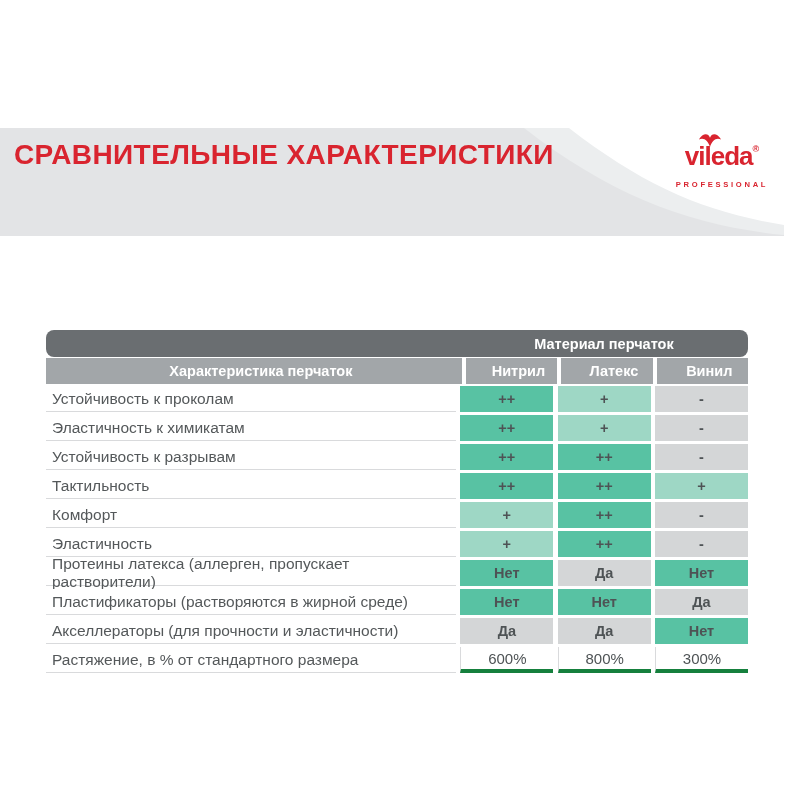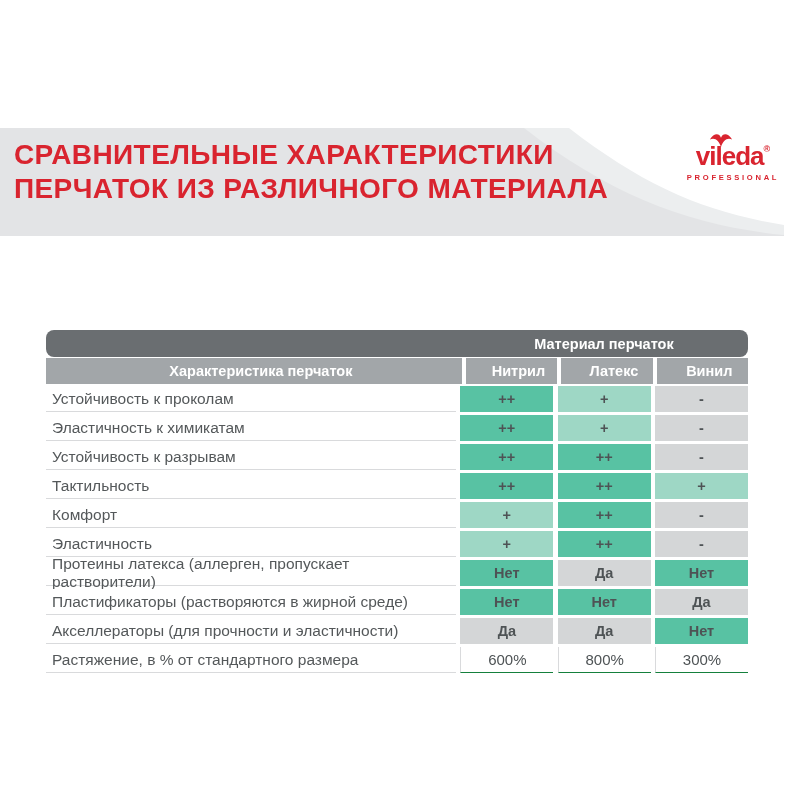--- a/index.html
+++ b/index.html
@@ -13,30 +13,30 @@
     position:absolute;left:0;top:128px;width:784px;height:108px;
     background:#e3e4e6;
   }
   .band svg.swoosh{position:absolute;right:0;top:0;display:block;}
   .title{
     position:absolute;left:14px;top:10px;
     color:#d9242f;font-weight:bold;font-size:28px;line-height:34px;
     letter-spacing:.4px;white-space:nowrap;
   }
   
-  .logo{position:absolute;top:6px;right:1px;width:100px;text-align:center;}
+  .logo{position:absolute;top:6px;right:12px;width:100px;text-align:center;}
   .logo .bird{display:block;margin:0 auto -3px 26px;}
   .logo .brand{
     color:#d9242f;font-weight:bold;font-size:26px;line-height:24px;
     letter-spacing:-1px;display:inline-block;
   }
   .logo .reg{color:#d9242f;font-size:9px;vertical-align:top;font-weight:bold;}
   .logo .sub{
     display:block;color:#d9242f;font-size:7.6px;font-weight:bold;
-    letter-spacing:2.7px;margin-top:4px;text-align:center;
+    letter-spacing:2.7px;margin-top:11px;text-align:center;
   }
   
   .tbl{position:absolute;left:46px;top:330px;width:702px;}
   .flexrow{display:flex;align-items:stretch;border-radius:8px;}
   .h1{
     height:27px;background:#6a6e71;margin-bottom:1px;
   }
   .h1 .spacer{width:414px;}
   .h1 .gtitle{
     flex:1;display:flex;align-items:center;justify-content:center;
@@ -56,35 +56,34 @@
   }
   .tcell{
     width:93px;margin-left:4px;display:flex;align-items:center;justify-content:center;
     color:#4e5355;font-size:14.5px;font-weight:bold;box-sizing:border-box;
   }
   .tone-good{background:#58c2a3;}
   .tone-mid{background:#9ed7c5;}
   .tone-bad{background:#d4d6d7;}
   .tone-plain{
     background:transparent;font-weight:normal;font-size:15px;
-    border-bottom:1px solid #15803d;border-left:1px solid #d9dadc;
+    border-bottom:4px solid #15803d;border-left:1px solid #d9dadc;
   }
 </style>
 </head>
 <body>
 
 <div class="band">
   <svg class="swoosh" width="800" height="108" viewBox="0 0 800 108" aria-hidden="true">
     <path d="M540,0 C630,70 710,98 800,107 L800,0 Z" fill="#eceeef"></path>
     <path d="M585,0 C660,58 720,84 800,97 L800,0 Z" fill="#ffffff"></path>
   </svg>
 
   <div class="title">
     <div>СРАВНИТЕЛЬНЫЕ ХАРАКТЕРИСТИКИ</div>
-    <div>ПЕРЧАТОК ИЗ РАЗЛИЧНОГО МАТЕРИАЛА</div>
   </div>
 
   <div class="logo">
     <svg class="bird" width="24" height="13" viewBox="0 0 24 14" aria-hidden="true">
       <path d="M12,14 C10,7 5,3 0,6 C4,-1 10,-1.5 12,4 C14,-1.5 20,-1 24,6 C19,3 14,7 12,14 Z" fill="#d9242f"></path>
     </svg>
     <span class="brand">vileda</span><span class="reg">®</span>
     <span class="sub">PROFESSIONAL</span>
   </div>
 </div>

